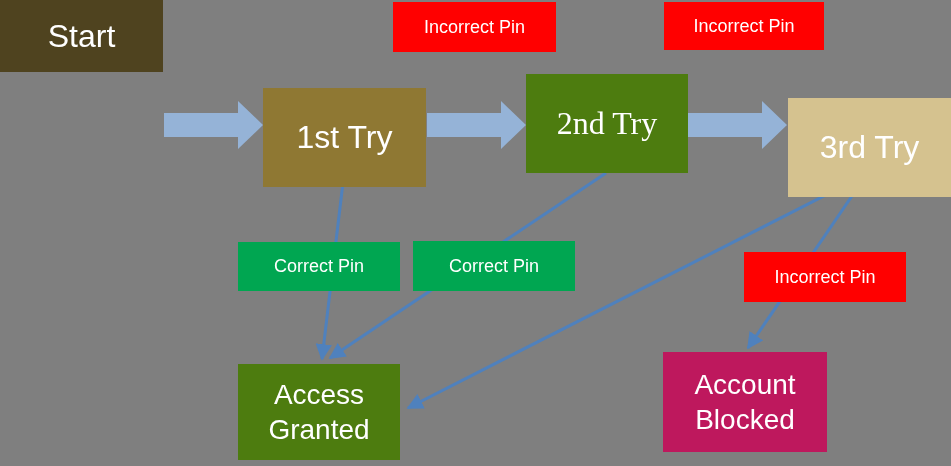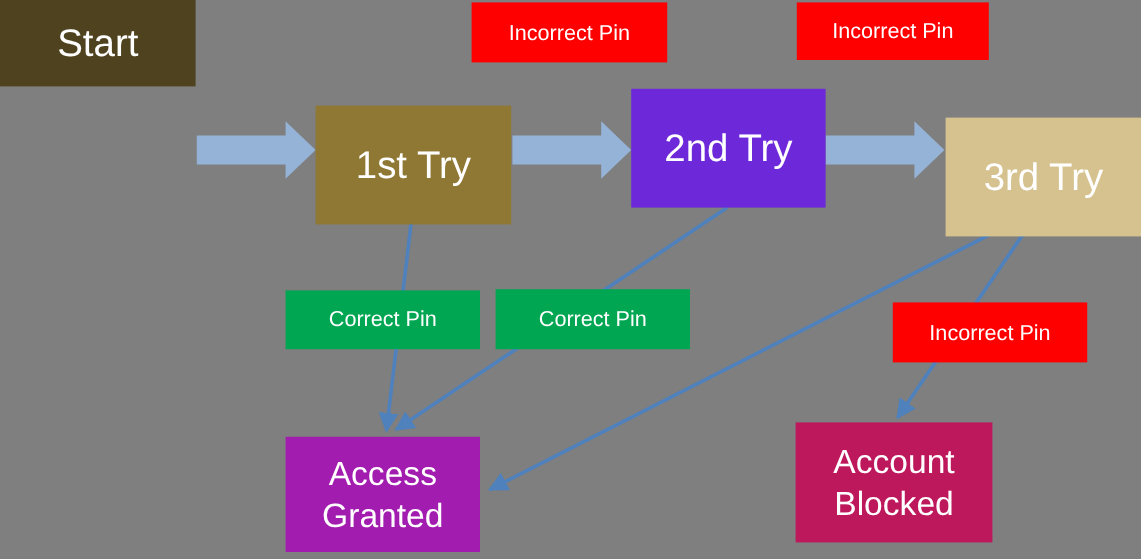--- a/index.html
+++ b/index.html
@@ -60,21 +60,21 @@
   </svg>
 
   <div class="node node-main" style="left: 0px; width: 163px; height: 72px; background: rgb(79, 67, 31);">
     <span>Start</span>
   </div>
 
   <div class="node node-main" style="left: 263px; top: 74px; width: 163px; height: 99px; background: rgb(143, 120, 51); margin-top: 14px;">
     <span>1st Try</span>
   </div>
 
-  <div class="node node-main" style="left: 526px; top: 74px; width: 162px; height: 99px; background: #6d28d9;">
+  <div class="node node-main" style="left: 526px; top: 74px; width: 162px; height: 99px; background: #4d7c0f; font-family: Liberation Serif, serif;">
     <span>2nd Try</span>
   </div>
 
   <div class="node node-main" style="left: 788px; top: 74px; width: 163px; height: 99px; background: rgb(213, 194, 143); margin-top: 24px;">
     <span>3rd Try</span>
   </div>
 
   <div class="elabel" style="left: 393px; top: 2px; width: 163px; height: 50px; background: rgb(255, 0, 0);">
     <span>Incorrect Pin</span>
   </div>
@@ -88,21 +88,21 @@
   </div>
 
   <div class="elabel" style="left: 413px; top: 241px; width: 162px; height: 50px; background: rgb(0, 166, 81);">
     <span>Correct Pin</span>
   </div>
 
   <div class="elabel" style="left: 744px; top: 252px; width: 162px; height: 50px; background: rgb(255, 0, 0);">
     <span>Incorrect Pin</span>
   </div>
 
-  <div class="node node-end" style="left: 238px; top: 364px; width: 162px; height: 96px; background: #a21caf;">
+  <div class="node node-end" style="left: 238px; top: 364px; width: 162px; height: 96px; background: #4d7c0f;">
     <span>Access Granted</span>
   </div>
 
   <div class="node node-end" style="left: 663px; top: 352px; width: 164px; height: 100px; background: #be185d;">
     <span>Account Blocked</span>
   </div>
 
 </div>
 
 </body></html>

